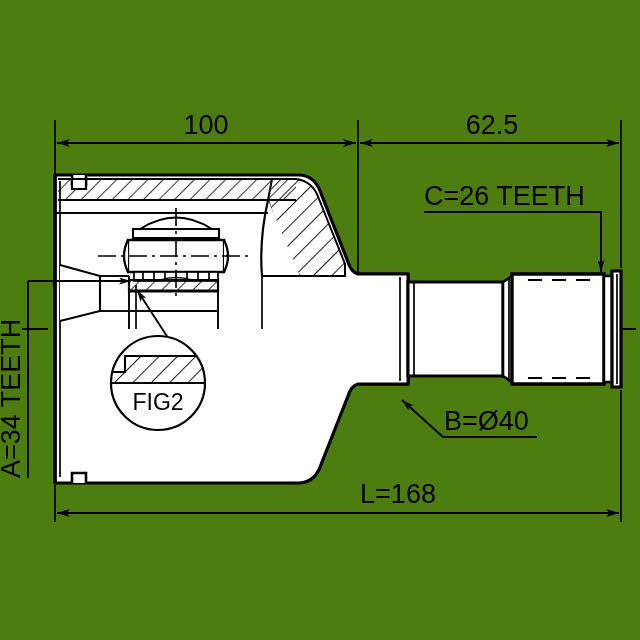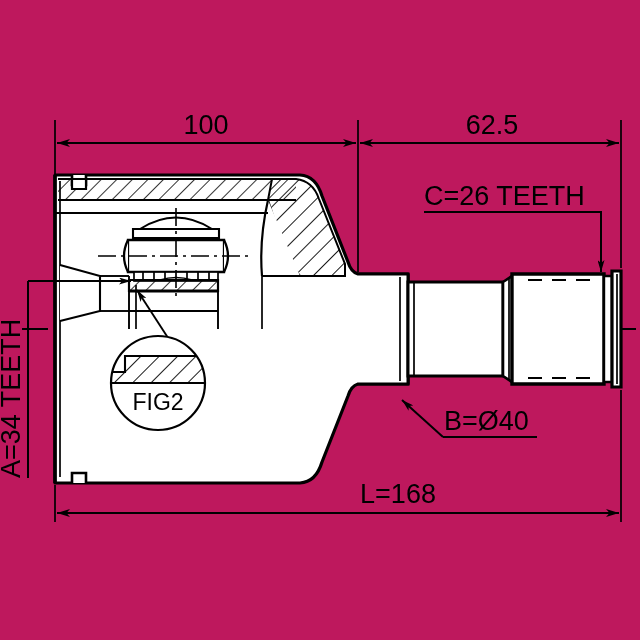--- a/index.html
+++ b/index.html
@@ -4,21 +4,21 @@
 <style>
   html, body {
     margin: 0;
     padding: 0;
     background: #ffffff;
   }
   #sheet {
     position: relative;
     width: 640px;
     height: 640px;
-    background: #be185d;
+    background: #4d7c0f;
     overflow: hidden;
     font-family: "Liberation Sans", sans-serif;
   }
   #sheet svg {
     display: block;
     width: 640px;
     height: 640px;
   }
   text {
     font-family: "Liberation Sans", sans-serif;

